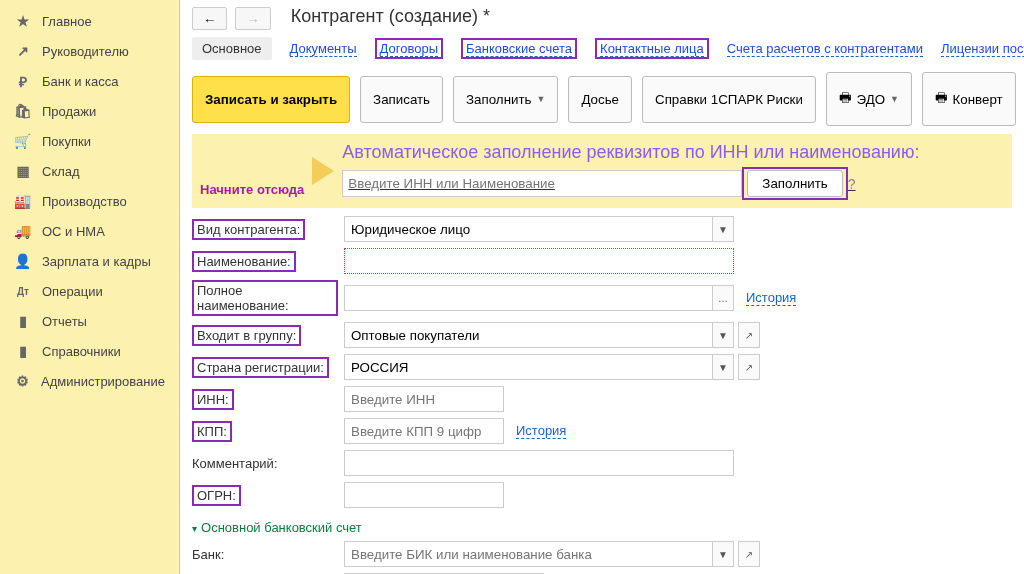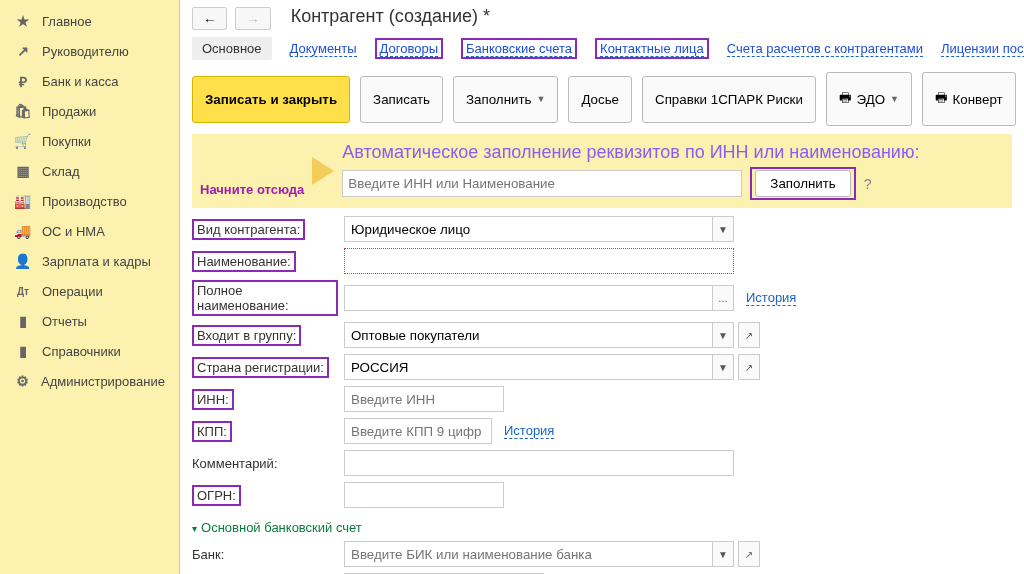--- a/index.html
+++ b/index.html
@@ -18,21 +18,21 @@
   .hl { border:2px solid #8a2bb5; padding:1px 3px; }
   .action-row { display:flex; gap:10px; align-items:center; padding:4px 0 8px 0; flex-wrap:nowrap;}
   .btn { border:1px solid #bbb; background:#fafafa; padding:15px 12px; border-radius:3px; cursor:pointer; white-space:nowrap; display:inline-flex; align-items:center; gap:5px;}
   .btn-yellow { background:#ffe04a; border:1px solid #d4b800; font-weight:bold; }
   .caret { font-size:9px; color:#666; }
   .yellow-box { background:#fdf1af; padding:8px; display:flex; align-items:center; gap:8px; margin-bottom:8px; }
   .start-label { color:#a21caf; font-weight:bold;margin-top:36px; }
   .arrow-shape { width:0; height:0; border-top:14px solid transparent; border-bottom:14px solid transparent; border-left:22px solid #f4cc5a; }
   .yb-right { flex:1; }
   .yb-desc { color:#8b5cf6; font-size:18px; margin-bottom:4px;}
-  .yb-row { display:flex; gap:8px; align-items:center;}
+  .yb-row { display:flex; align-items:center;text-decoration:underline;}
   .yb-input { flex:1; max-width:400px; border:1px solid #ccc; padding:5px; color:#999; }
   .btn-fill { border:1px solid #bbb; background:#fff; padding:5px 14px; border-radius:3px; cursor:pointer;}
   .qmark { color:#888; font-size:14px; cursor:pointer;}
   .form-row { display:flex; align-items:center; margin-bottom:6px; }
   .form-label { width:152px; padding-right:6px; }
   .form-label .hl { display:inline-block; }
   .inp { border:1px solid #ccc; padding:4px 6px; height:26px; }
   .inp-red { border:1px dotted #d33; }
   .select-wrap { display:flex; }
   .select-wrap .inp { border-right:none; }
@@ -191,21 +191,21 @@
         </div>
     </div>
 
     <div class="form-row">
       <div class="form-label"><span class="hl">ИНН:</span></div>
       <input class="inp" style="width: 160px;" placeholder="Введите ИНН">
     </div>
 
     <div class="form-row">
       <div class="form-label"><span class="hl">КПП:</span></div>
-      <input class="inp" style="width: 148px;" placeholder="Введите КПП 9 цифр">
+      <input class="inp" style="width: 160px;" placeholder="Введите КПП 9 цифр">
       <span class="link">История</span>
     </div>
 
     <div class="form-row">
       <div class="form-label"><span>Комментарий:</span></div>
       <input class="inp" style="width: 390px;">
     </div>
 
     <div class="form-row">
       <div class="form-label"><span class="hl">ОГРН:</span></div>

